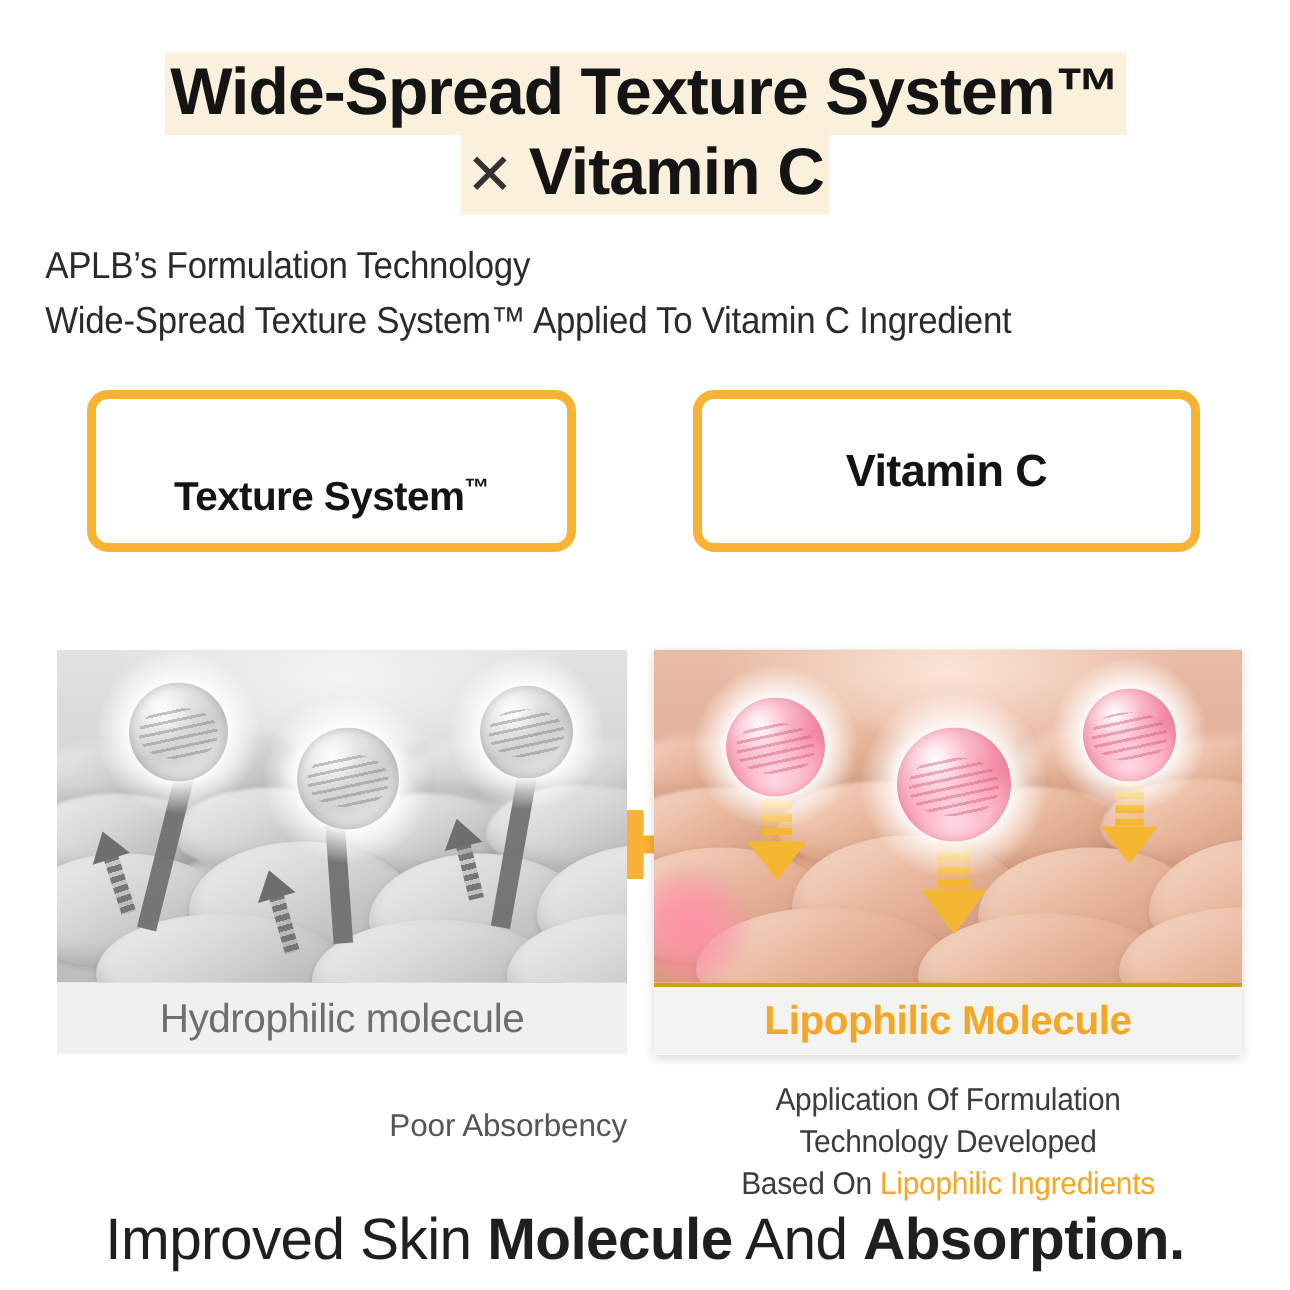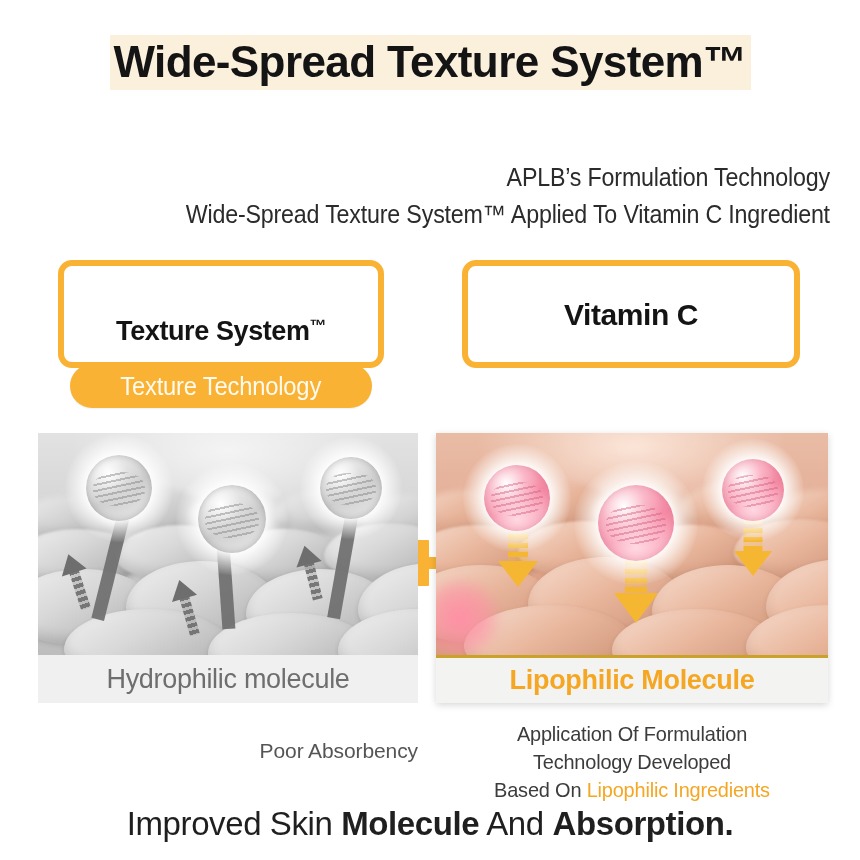--- a/index.html
+++ b/index.html
@@ -54,21 +54,21 @@
     padding-right: 10px;
     letter-spacing: 0;
   }
 
   
   .subtitle {
     position: absolute;
     left: 0;
     top: 142px;
     width: 860px;
-    text-align: right;
+    text-align: left;
     color: #2b2b2b;
   }
   .subtitle div {
     font-size: 25px;
     line-height: 1.46;
     font-weight: 400;
     letter-spacing: -0.2px;
     transform: scaleX(0.93);
     transform-origin: center;
     white-space: nowrap;
@@ -357,49 +357,49 @@
   
   .footer {
     position: absolute;
     left: 0;
     top: 788px;
     width: 860px;
     text-align: center;
     white-space: nowrap;
   }
   .footer .txt {
-    font-size: 33px;
+    font-size: 39px;
     font-weight: 400;
     color: #1f1f1f;
     letter-spacing: -0.4px;
   }
   .footer .b { font-weight: 700; }
 </style>
 </head>
 <body>
 
 <div id="page">
 
   <div class="title-wrap">
     <div class="title-line">
       <span class="title-hl">Wide-Spread Texture System™</span>
     </div>
+    <div class="title-line title-line2">
+      <span class="title-hl"><span class="title-x">✕</span><span>Vitamin C</span></span>
+    </div>
   </div>
 
   <div class="subtitle">
     <div>APLB’s Formulation Technology</div>
     <div>Wide-Spread Texture System™ Applied To Vitamin C Ingredient</div>
   </div>
 
   <div class="formula">
 
     <div class="fbox" id="box-left">
-      <div class="fbox-pill">
-        <span>Texture Technology</span>
-      </div>
       <div class="fbox-card">
         <div class="fbox-title">
           <br>
           <span>Texture System</span><span class="tm">™</span>
         </div>
       </div>
     </div>
 
     <div class="plus">
       <i class="h"></i>

